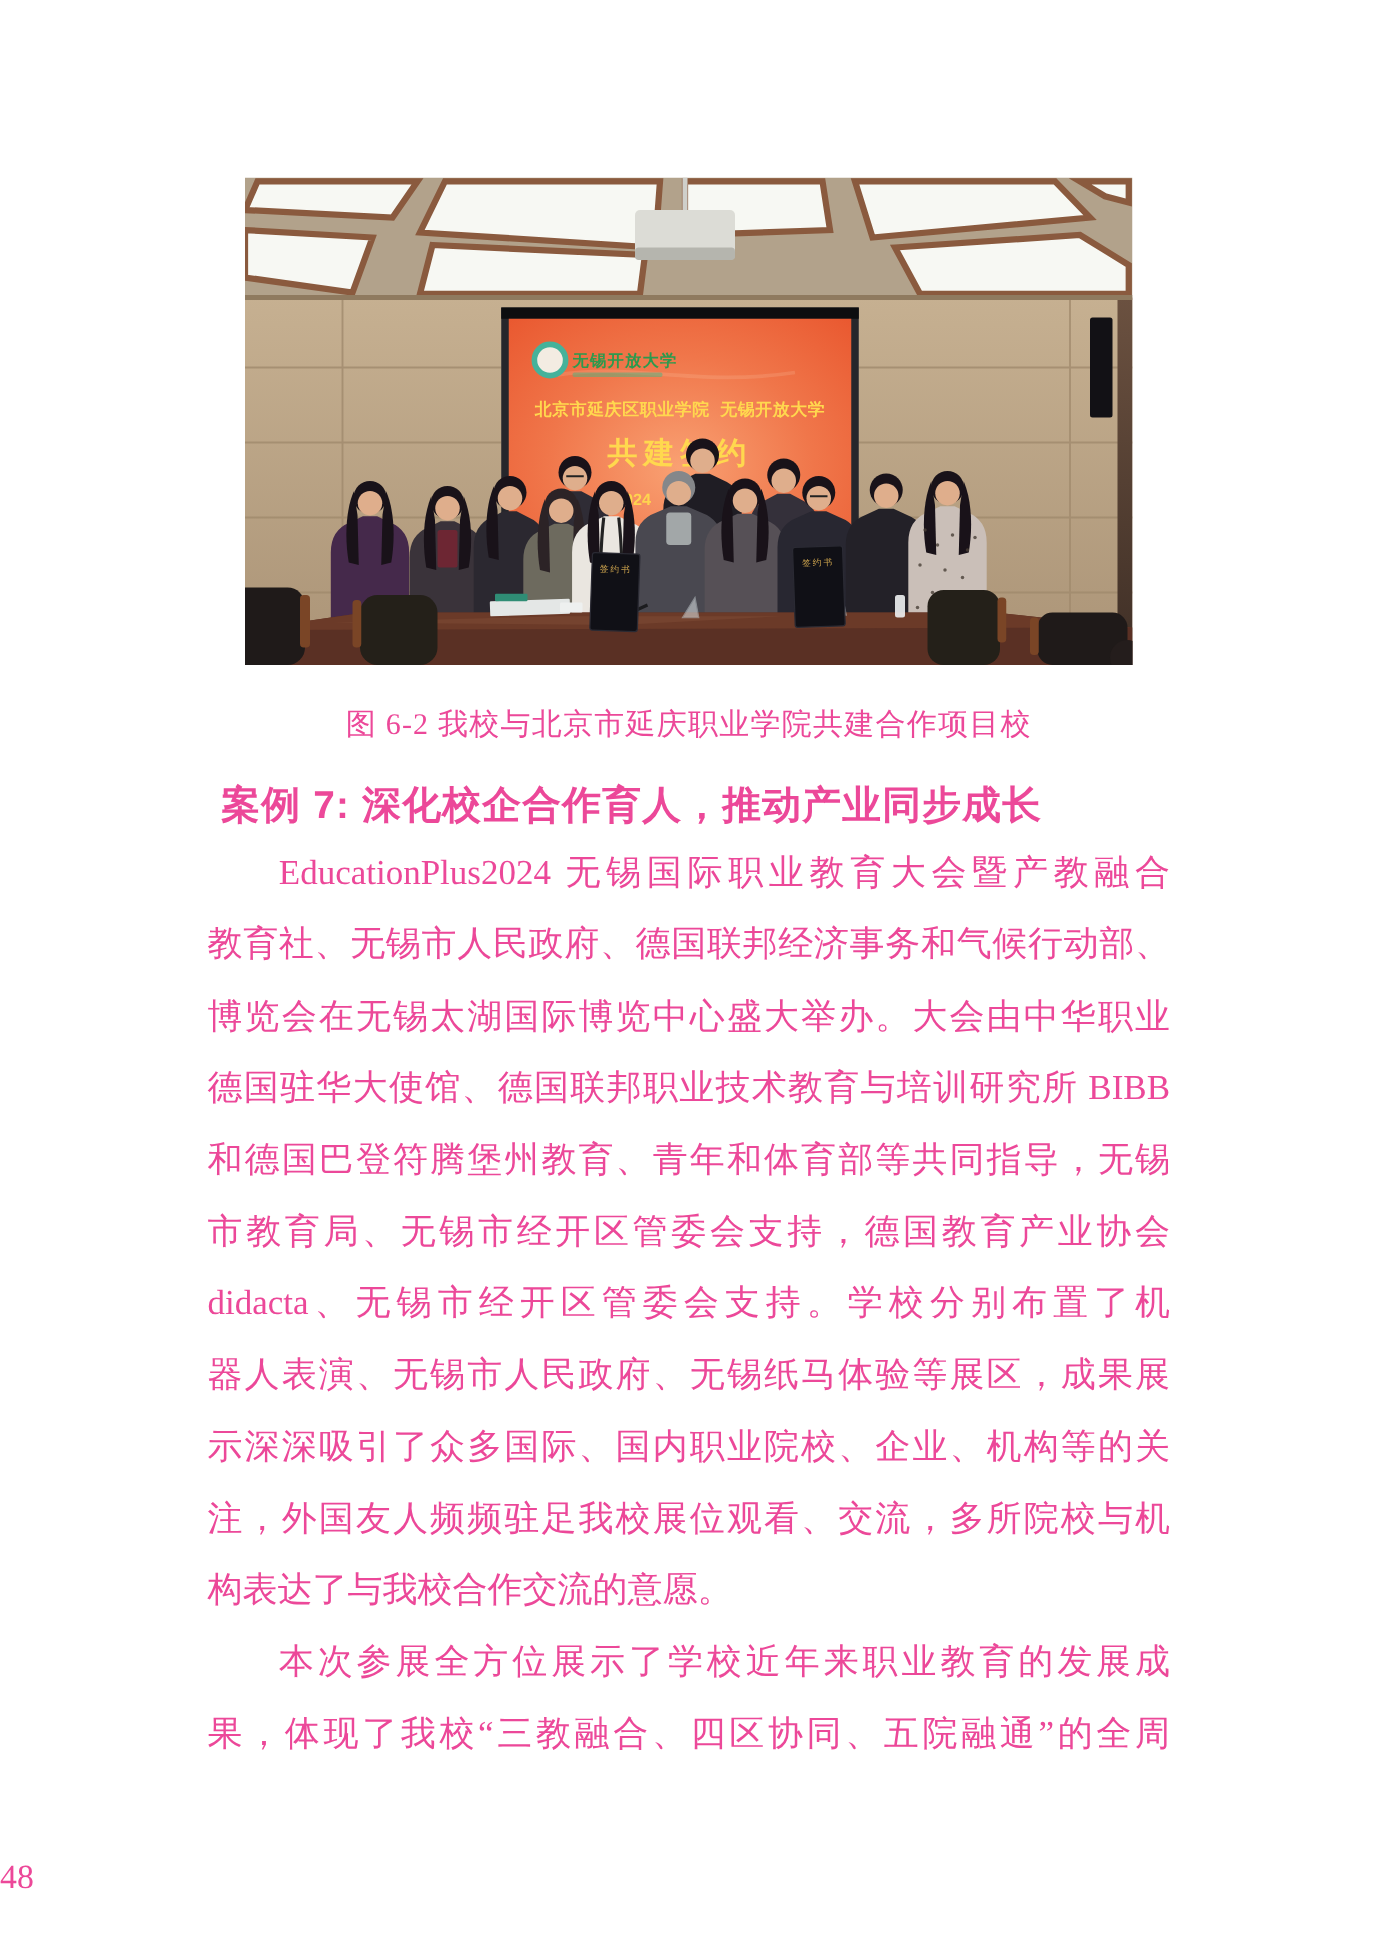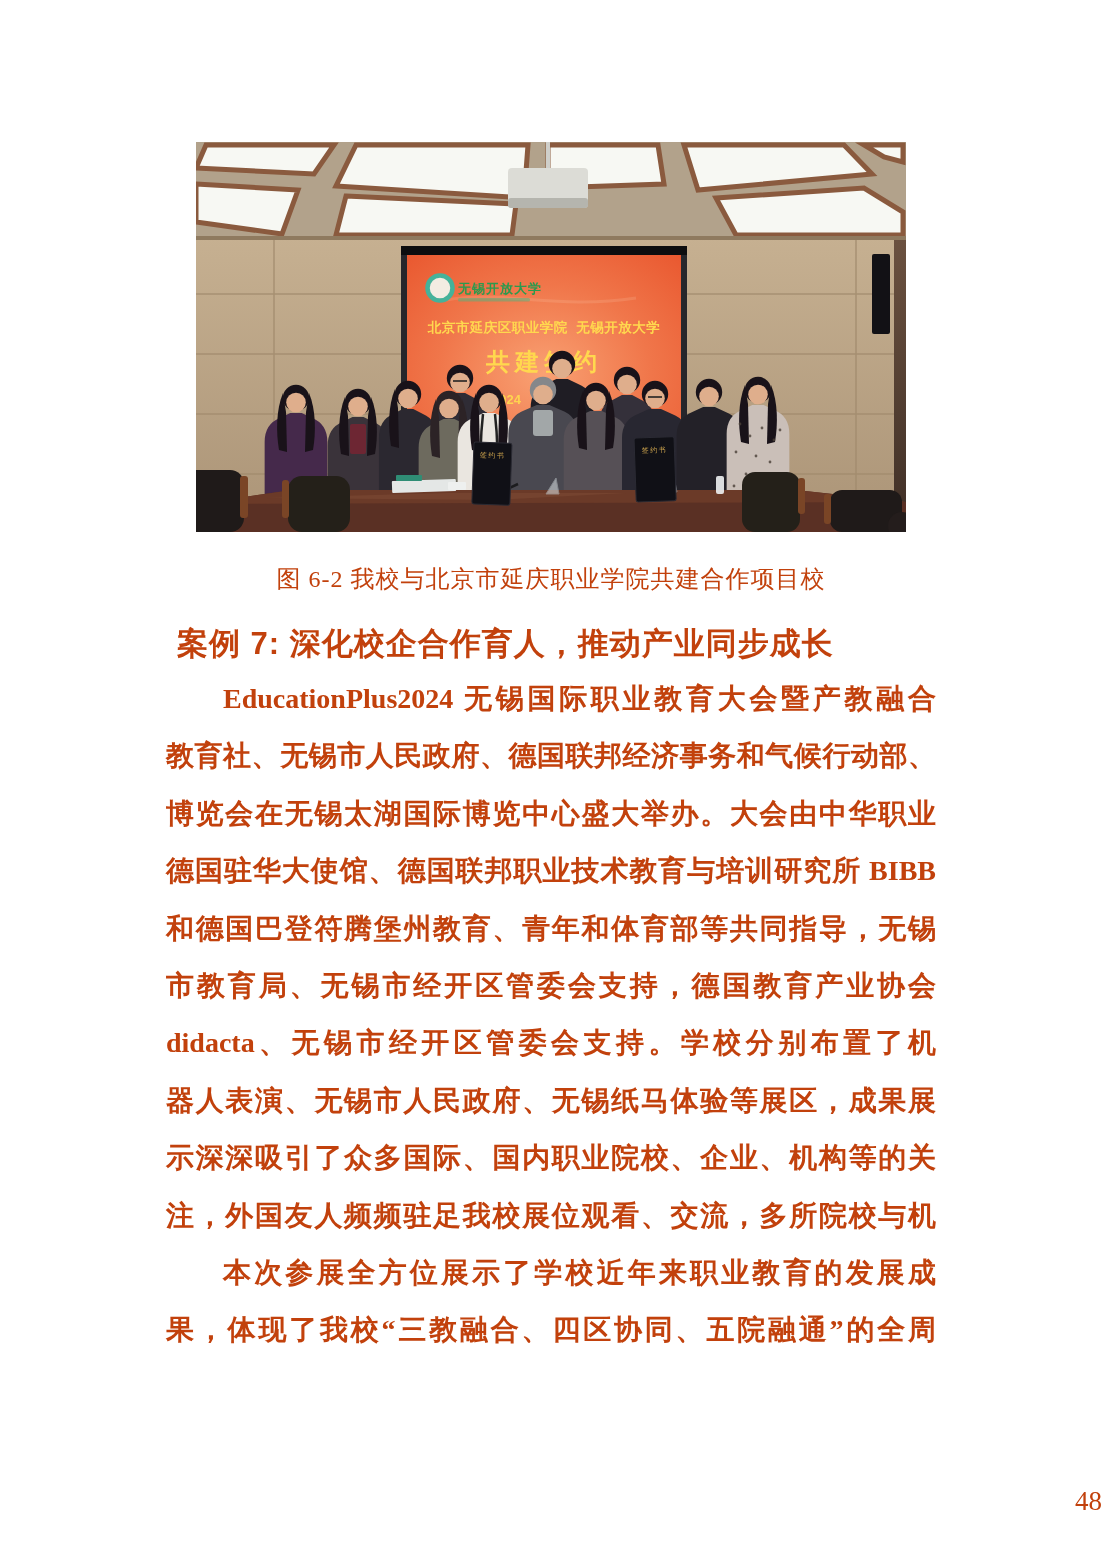--- a/index.html
+++ b/index.html
@@ -1,31 +1,31 @@
 <!DOCTYPE html>
 <html><head>
 <meta charset="utf-8">
 <style>
   html,body{margin:0;padding:0;background:#ffffff;}
   .page{position:relative;width:1102px;height:1559px;background:#ffffff;overflow:hidden;
-        font-family:"Liberation Serif","DejaVu Serif",serif;color:#c2410c;}
+        font-family:"Liberation Serif","DejaVu Serif",serif;color:#ec4899;}
   .photo{position:absolute;left:196px;top:142px;width:710px;height:390px;margin:0;}
   .photo svg{display:block;width:710px;height:390px;}
   .caption{position:absolute;left:166px;top:563px;width:770px;text-align:center;
            font-size:24px;letter-spacing:1px;}
   .heading{position:absolute;left:166px;top:612px;width:850px;margin:11px;
            font-family:"Liberation Sans","DejaVu Sans",sans-serif;
            font-weight:bold;font-size:31px;letter-spacing:1px;}
   .bodytext{position:absolute;left:166px;top:670px;width:770px;
             font-size:28px;}
   .bline{height:57.4px;line-height:57.4px;white-space:nowrap;}
-  .jfull{text-align:justify;text-align-last:justify;white-space:normal;font-weight:bold;}
+  .jfull{text-align:justify;text-align-last:justify;white-space:normal;}
   .indent{padding-left:57px;}
   .plast{text-align:left;}
-  .pagenum{position:absolute;left:0;top:1486px;width:1102px;text-align:right;font-size:27px;}
+  .pagenum{position:absolute;left:0;top:1486px;width:1102px;text-align:left;font-size:27px;}
 </style>
 </head>
 <body>
 
 <div class="page">
 
   <figure class="photo">
     <svg viewBox="0 0 710 390" xmlns="http://www.w3.org/2000/svg">
       <defs>
         <radialGradient id="slideGrad" cx="0.5" cy="0.52" r="0.78">
@@ -252,19 +252,20 @@
     <div class="bline jfull indent">EducationPlus2024 无锡国际职业教育大会暨产教融合</div>
     <div class="bline jfull">教育社、无锡市人民政府、德国联邦经济事务和气候行动部、</div>
     <div class="bline jfull">博览会在无锡太湖国际博览中心盛大举办。大会由中华职业</div>
     <div class="bline jfull">德国驻华大使馆、德国联邦职业技术教育与培训研究所 BIBB</div>
     <div class="bline jfull">和德国巴登符腾堡州教育、青年和体育部等共同指导，无锡</div>
     <div class="bline jfull">市教育局、无锡市经开区管委会支持，德国教育产业协会</div>
     <div class="bline jfull">didacta、无锡市经开区管委会支持。学校分别布置了机</div>
     <div class="bline jfull">器人表演、无锡市人民政府、无锡纸马体验等展区，成果展</div>
     <div class="bline jfull">示深深吸引了众多国际、国内职业院校、企业、机构等的关</div>
     <div class="bline jfull">注，外国友人频频驻足我校展位观看、交流，多所院校与机</div>
+    <div class="bline plast">构表达了与我校合作交流的意愿。</div>
     <div class="bline jfull indent">本次参展全方位展示了学校近年来职业教育的发展成</div>
     <div class="bline jfull">果，体现了我校“三教融合、四区协同、五院融通”的全周</div>
   </div>
 
   <div class="pagenum">48</div>
 
 </div>
 
 </body></html>

